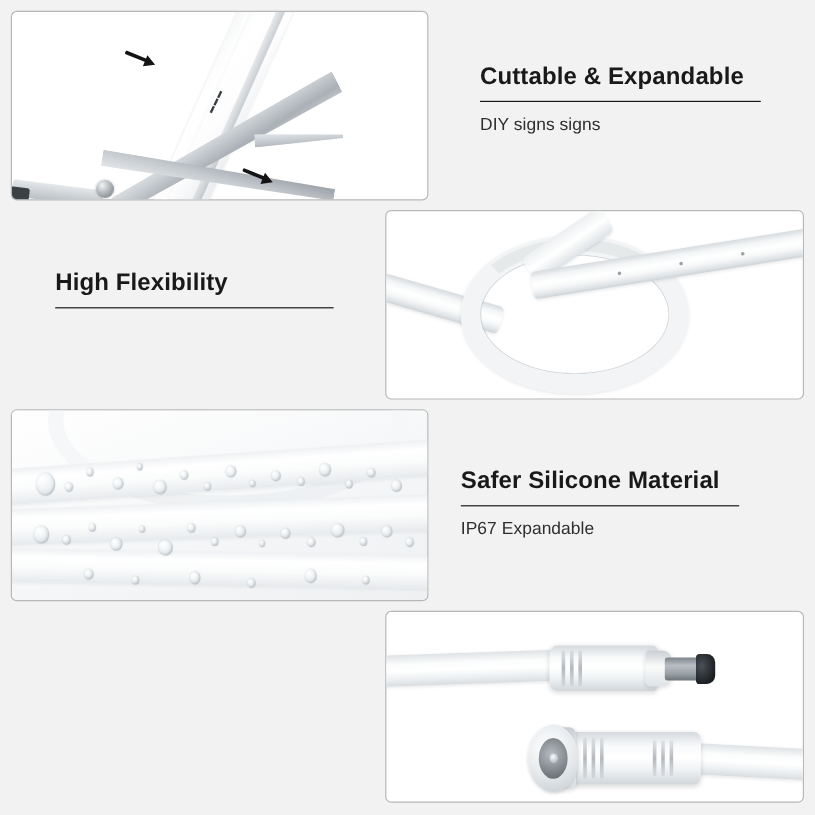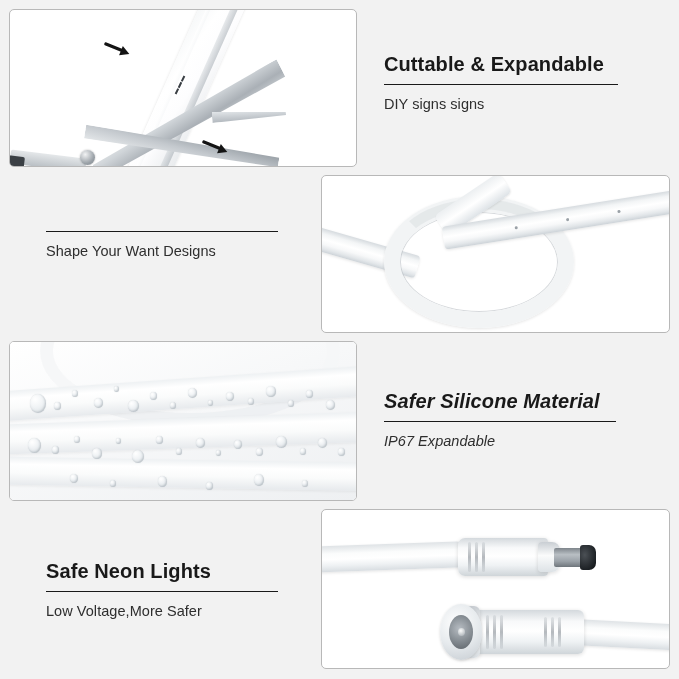--- a/index.html
+++ b/index.html
@@ -37,23 +37,23 @@
   }
 
   
   .panel-cut     { left: 9px;   top: 9px;   width: 348px; height: 158px; }
   .panel-flex    { left: 321px; top: 175px; width: 349px; height: 158px; }
   .panel-water   { left: 9px;   top: 341px; width: 348px; height: 160px; }
   .panel-connect { left: 321px; top: 509px; width: 349px; height: 160px; }
 
   
   .textblock { position: absolute; }
-  .tb-cut     { left: 384px; top: 52px;  width: 250px; }
+  .tb-cut     { left: 400px; top: 52px;  width: 250px; }
   .tb-flex    { left: 46px;  top: 224px; width: 250px; }
-  .tb-water   { left: 384px; top: 389px; width: 250px; font-style: italic; }
+  .tb-water   { left: 384px; top: 389px; width: 250px; }
   .tb-connect { left: 46px;  top: 559px; width: 250px; }
 
   .heading {
     font-size: 20px;
     font-weight: bold;
     color: #191919;
     letter-spacing: 0.1px;
     line-height: 1.25;
     white-space: nowrap;
   }
@@ -398,22 +398,22 @@
       <div class="p2-overlap"></div>
       <div class="p2-strap p2-strap-right">
         <span class="led" style="left:72px;"></span>
         <span class="led" style="left:124px;"></span>
         <span class="led" style="left:176px;"></span>
       </div>
     </div>
   </div>
 
   <div class="textblock tb-flex">
+    <div class="heading">High Flexibility</div>
     <div class="heading-rule"></div>
-    <div class="subheading">Shape Your Want Designs</div>
   </div>
 
   <div class="panel panel-water">
     <div class="panel-inner">
       <div class="p3-bg"></div>
       <div class="p3-arc"></div>
       <div class="p3-strip p3-strip-a"></div>
       <div class="p3-strip p3-strip-b"></div>
       <div class="p3-strip p3-strip-c"></div>
       <div>
@@ -487,19 +487,14 @@
         <span class="ridge" style="left:79px; top:7px; height:30px;"></span>
         <span class="ridge" style="left:86px; top:7px; height:30px;"></span>
       </div>
       <div class="conn-body p4-female-collar"></div>
       <div class="p4-female-face"></div>
       <div class="p4-female-hole"></div>
       <div class="p4-female-pin"></div>
     </div>
   </div>
 
-  <div class="textblock tb-connect">
-    <div class="heading">Safe Neon Lights</div>
-    <div class="heading-rule"></div>
-    <div class="subheading">Low Voltage,More Safer</div>
-  </div>
 
 </div>
 
 </body></html>

